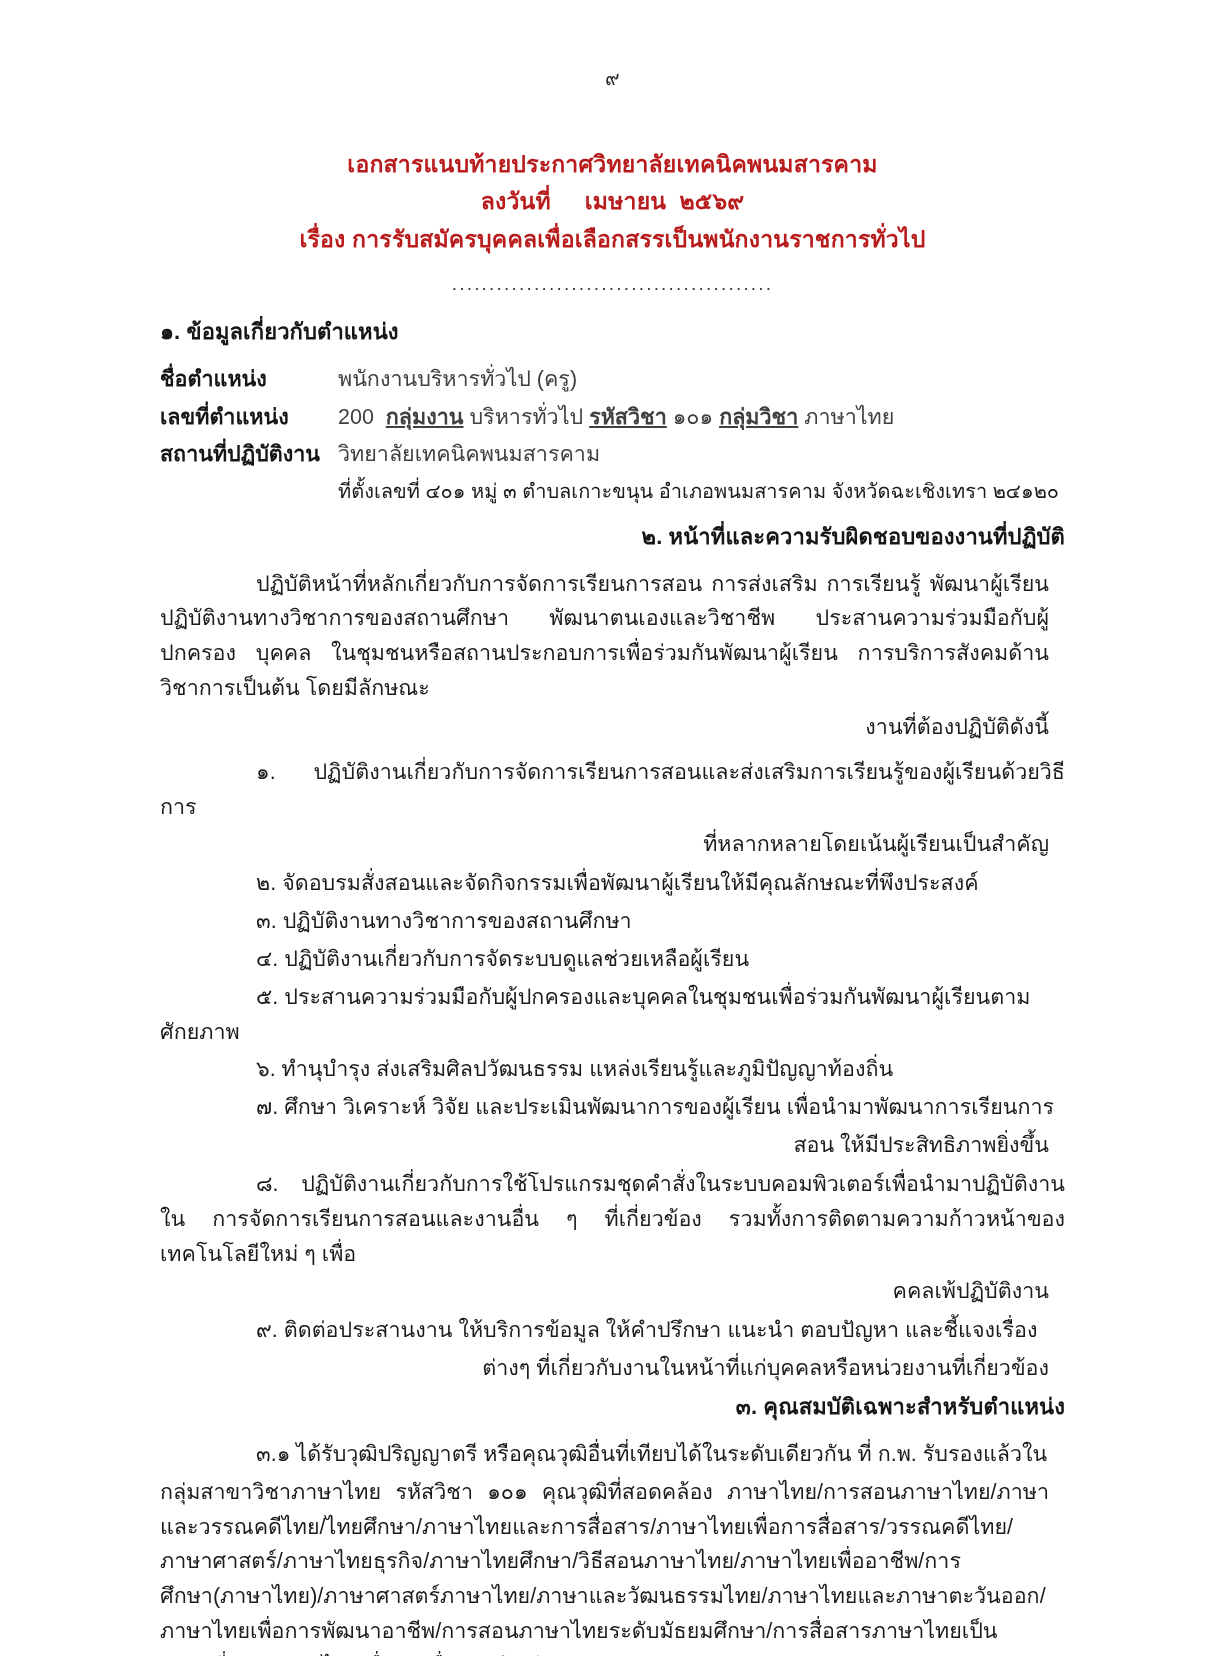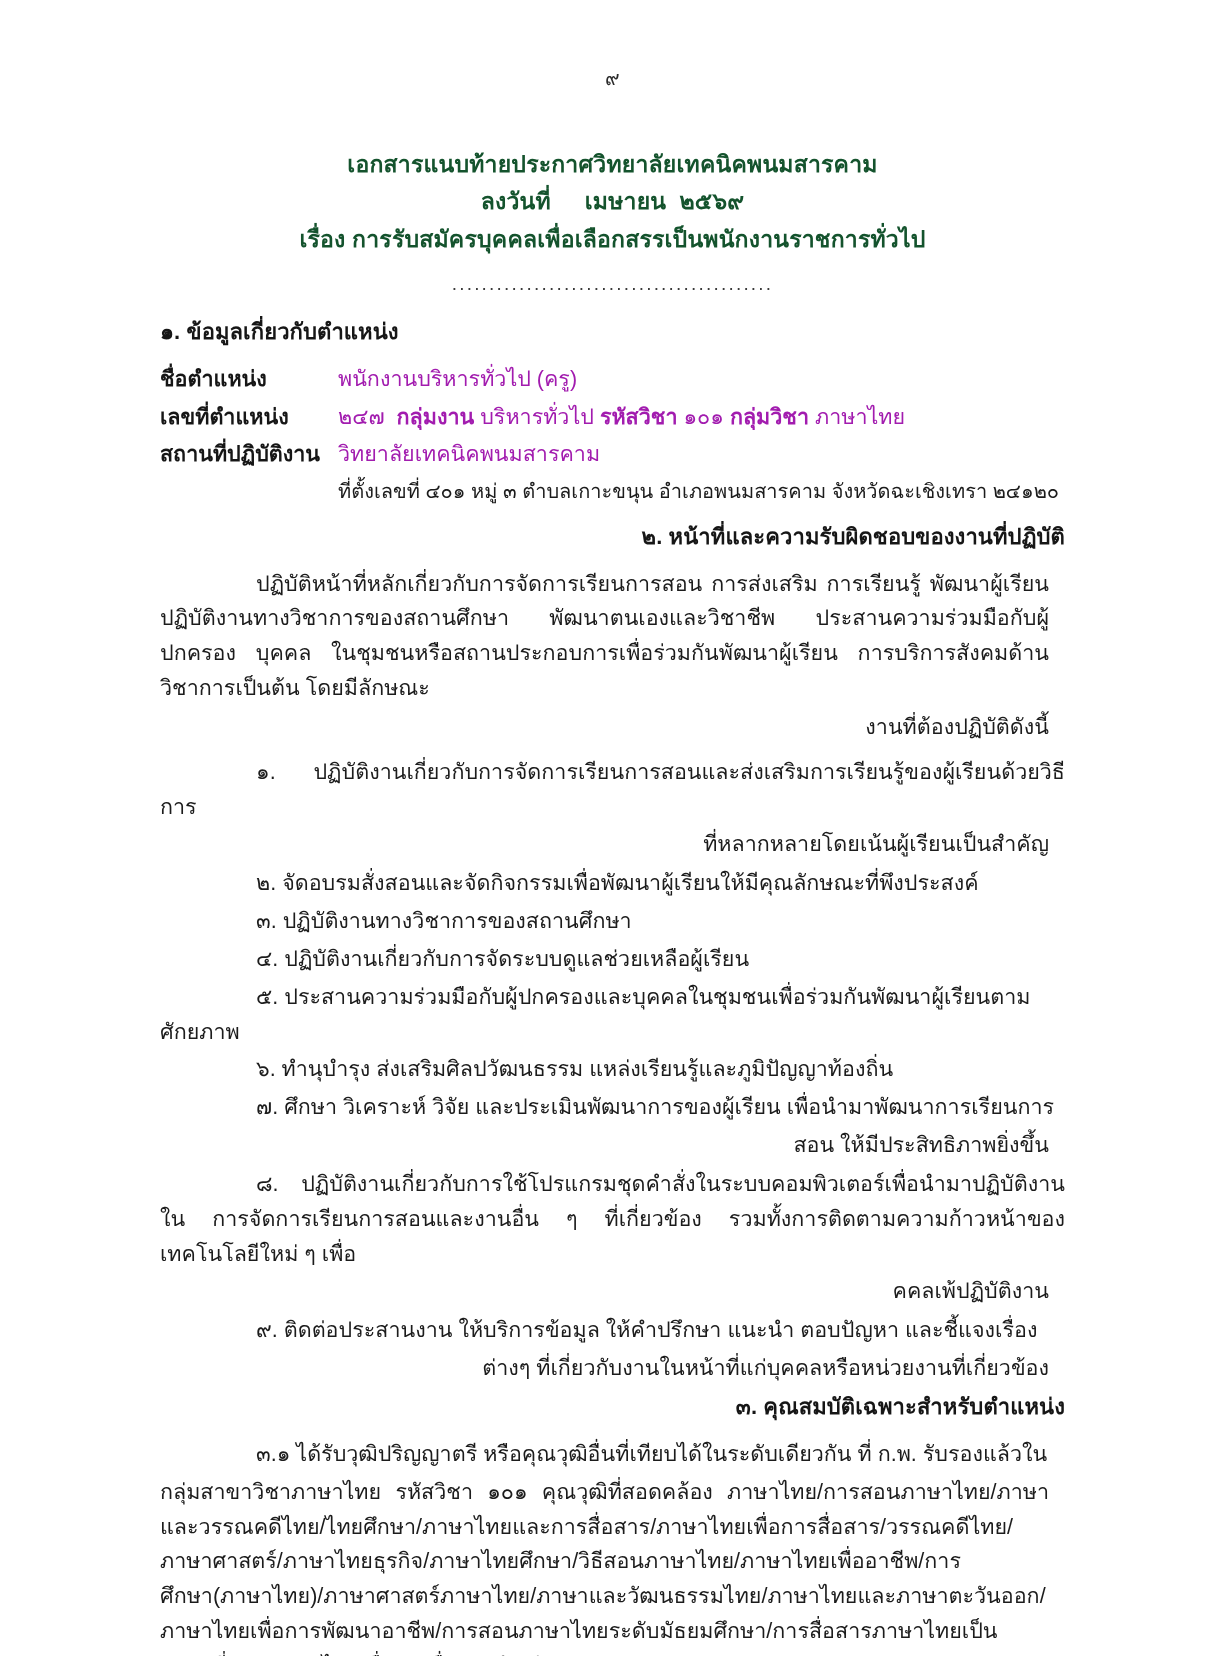--- a/index.html
+++ b/index.html
@@ -42,21 +42,21 @@
     letter-spacing: 0.5px;
     margin: 0 0 52px 0;
   }
   .title-block {
     text-align: center;
     margin: 0 0 16px 0;
   }
   .title-line {
     font-size: 23px;
     font-weight: 700;
-    color: #14532d;
+    color: #b91c1c;
     line-height: 1.62;
     letter-spacing: 0.2px;
   }
   .title-line .gap {
     display: inline-block;
     width: 34px;
   }
   .divider-dots {
     text-align: center;
     font-size: 19px;
@@ -85,24 +85,25 @@
     margin-bottom: 3px;
   }
   .field-label {
     font-weight: 700;
     width: 178px;
     flex: 0 0 178px;
     color: #161616;
   }
   .field-value {
     font-weight: 400;
-    color: #a21caf;
+    color: #404040;
   }
   .field-value b {
     font-weight: 700;
+    text-decoration: underline;
   }
   .indent-line {
     font-size: 20px;
     line-height: 1.62;
     padding-left: 178px;
     color: #1c1c1c;
     margin-bottom: 2px;
   }
   .para {
     font-size: 21.5px;
@@ -153,21 +154,21 @@
       <div class="section-heading">๑. ข้อมูลเกี่ยวกับตำแหน่ง</div>
 
       <div class="field-row">
         <div class="field-label">ชื่อตำแหน่ง</div>
         <div class="field-value">พนักงานบริหารทั่วไป (ครู)</div>
       </div>
 
       <div class="field-row">
         <div class="field-label">เลขที่ตำแหน่ง</div>
         <div class="field-value">
-          <span>๒๔๗</span>&nbsp;
+          <span>200</span>&nbsp;
           <b>กลุ่มงาน</b>
           <span>บริหารทั่วไป</span>
           <b>รหัสวิชา</b>
           <span>๑๐๑</span>
           <b>กลุ่มวิชา</b>
           <span>ภาษาไทย</span>
         </div>
       </div>
 
       <div class="field-row">

